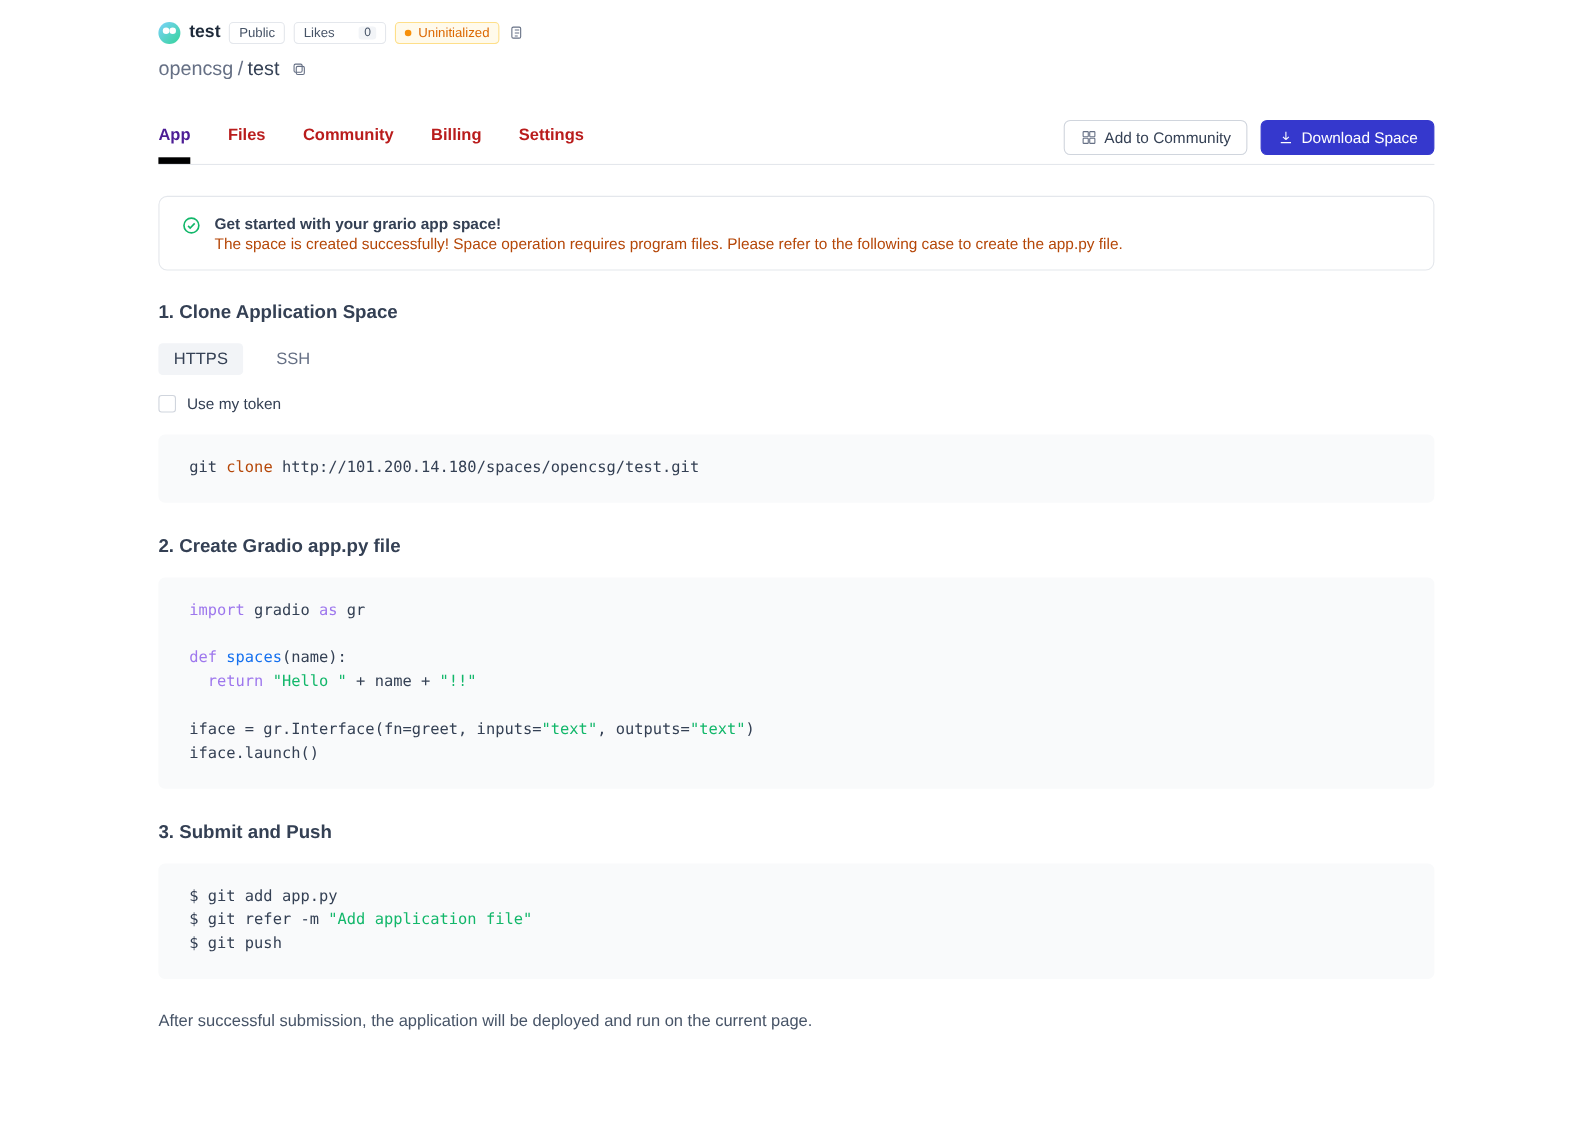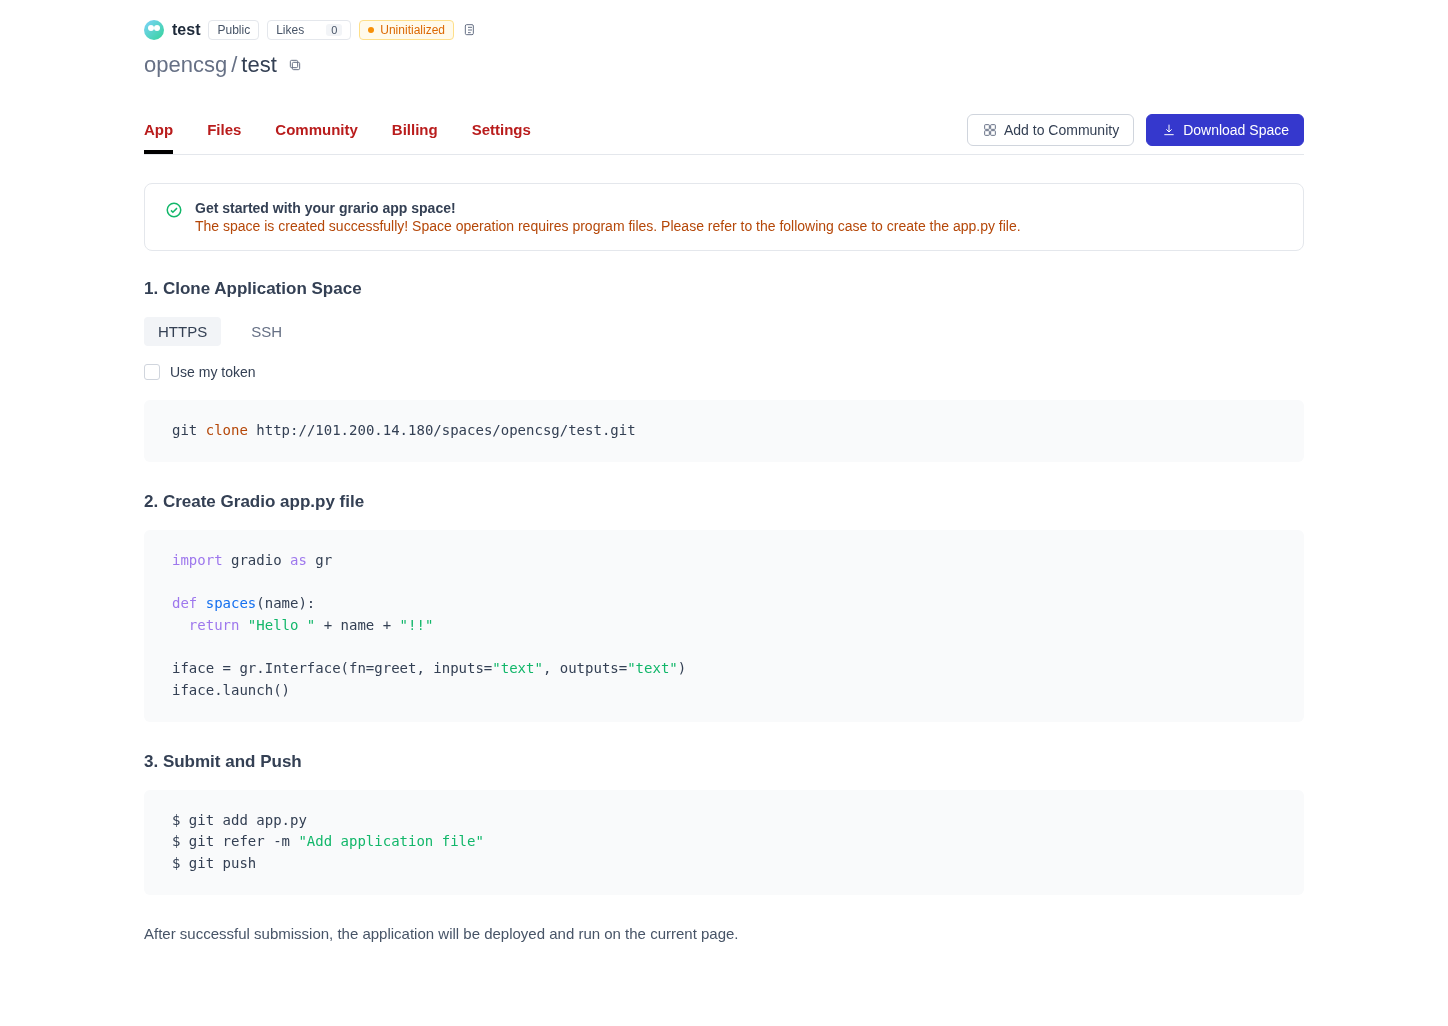--- a/index.html
+++ b/index.html
@@ -61,21 +61,21 @@
   display:flex;align-items:center;gap:6px;
 }
 .badge.status .dot{
   width:6px;height:6px;border-radius:50%;background:#f79009;
 }
 .small-icon{
   width:16px;height:16px;
   stroke:#667085;fill:none;stroke-width:1.5;
 }
 .breadcrumb {
-  font-size: 22px;
+  font-size: 18px;
   color: #344054;
   display:flex;align-items:center;gap:4px;
   margin-bottom: 36px;
 }
 .breadcrumb a { color:#667085; text-decoration:none;}
 .breadcrumb .sep{ color:#667085;}
 .breadcrumb .cur{ color:#344054;}
 .copy-icon{ margin-left:6px;}
 .tabbar-wrap{
   display:flex;justify-content:space-between;align-items:flex-end;
@@ -84,22 +84,22 @@
 }
 .tabs { display:flex; gap:34px;}
 .tab {
   padding: 0 0 12px 0;
   color:#b91c1c;
   font-weight:600;
   font-size:15px;
   cursor:pointer;
 }
 .tab.active{
-  color:#b91c1c;
-  border-bottom: 4px solid #000000;
+  color:#4c1d95;
+  border-bottom: 6px solid #000000;
 }
 .actions{ display:flex; gap:12px; padding-bottom:8px;}
 .btn{
   display:flex;align-items:center;gap:6px;
   border:1px solid #d0d5dd;
   background:#fff;
   padding:7px 14px;
   border-radius:6px;
   font-size:14px;
   cursor:pointer;

